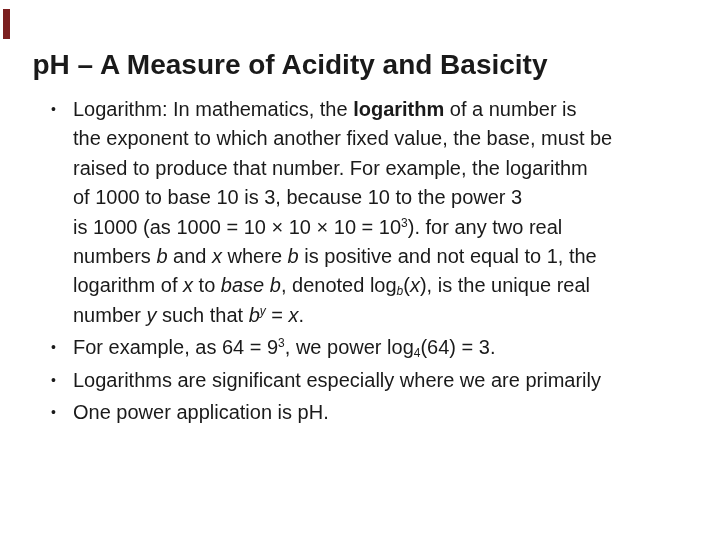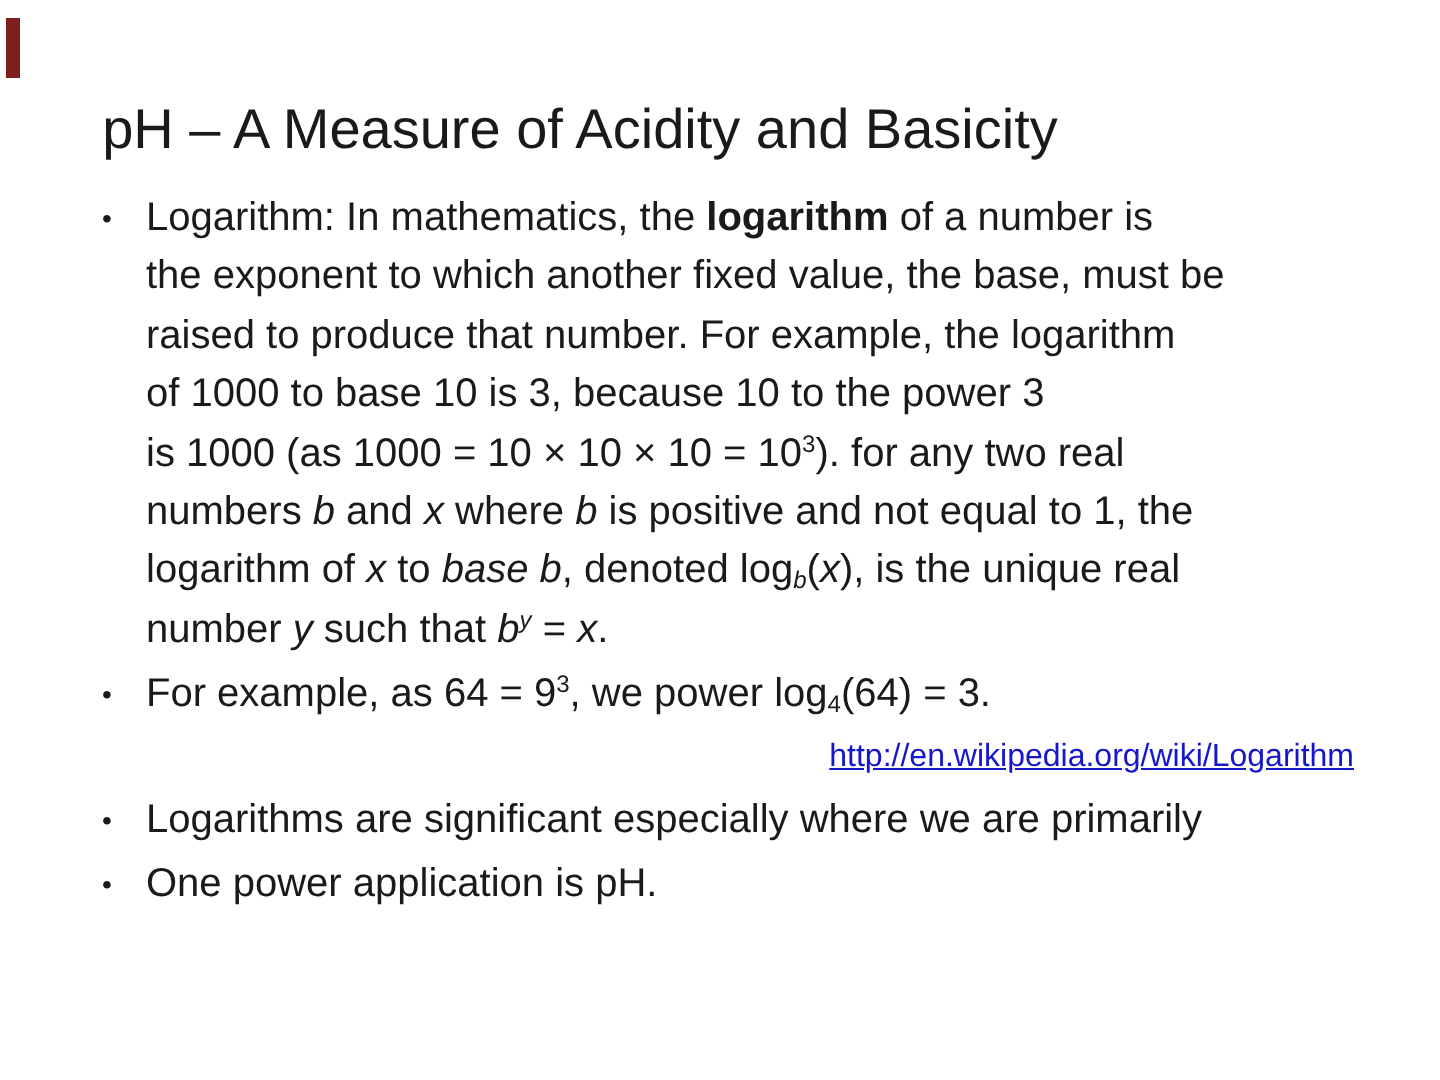--- a/index.html
+++ b/index.html
@@ -28,21 +28,21 @@
     width: 7px; height: 30px;
     background: var(--accent);
   }
   .title {
     position: absolute;
     top: 47px; left: 0;
     width: 580px;
     margin: 0;
     text-align: center;
     font-size: 28px;
-    font-weight: 400;
+    font-weight: 700;
     line-height: 36px;
     color: var(--text);
   }
   .content {
     position: absolute;
     left: 51px; top: 95px;
     width: 626px;
     font-size: 20px;
     line-height: 29.4px;
   }
@@ -85,21 +85,20 @@
   <h1 class="title">pH – A Measure of Acidity and Basicity</h1>
   <div class="content" id="slide-body">
       <div class="bullet-item">
         <span class="marker">•</span>
         <span class="btext"><span>Logarithm: In mathematics, the </span><span class="b">logarithm</span><span> of a number is</span><br><span>the exponent to which another fixed value, the base, must be</span><br><span>raised to produce that number. For example, the logarithm</span><br><span>of 1000 to base 10 is 3, because 10 to the power 3</span><br><span>is 1000 (as 1000 = 10 × 10 × 10 = 10</span><sup>3</sup><span>). for any two real</span><br><span>numbers </span><span class="i">b</span><span> and </span><span class="i">x</span><span> where </span><span class="i">b</span><span> is positive and not equal to 1, the</span><br><span>logarithm of </span><span class="i">x</span><span> to </span><span class="i">base b</span><span>, denoted log</span><sub class="i">b</sub><span>(</span><span class="i">x</span><span>), is the unique real</span><br><span>number </span><span class="i">y</span><span> such that </span><span class="i">b</span><sup class="i">y</sup><span> = </span><span class="i">x</span><span>.</span></span>
       </div>
       <div class="bullet-item">
         <span class="marker">•</span>
         <span class="btext"><span>For example, as 64 = 9</span><sup>3</sup><span>, we power log</span><sub>4</sub><span>(64) = 3.</span></span>
       </div>
-      <div class="link-line"><a href="#">http://en.wikipedia.org/wiki/Logarithm</a></div>
       <div class="bullet-item">
         <span class="marker">•</span>
         <span class="btext"><span>Logarithms are significant especially where we are primarily</span><br></span>
       </div>
       <div class="bullet-item">
         <span class="marker">•</span>
         <span class="btext"><span>One power application is pH.</span></span>
       </div>
     </div>
 </div>

